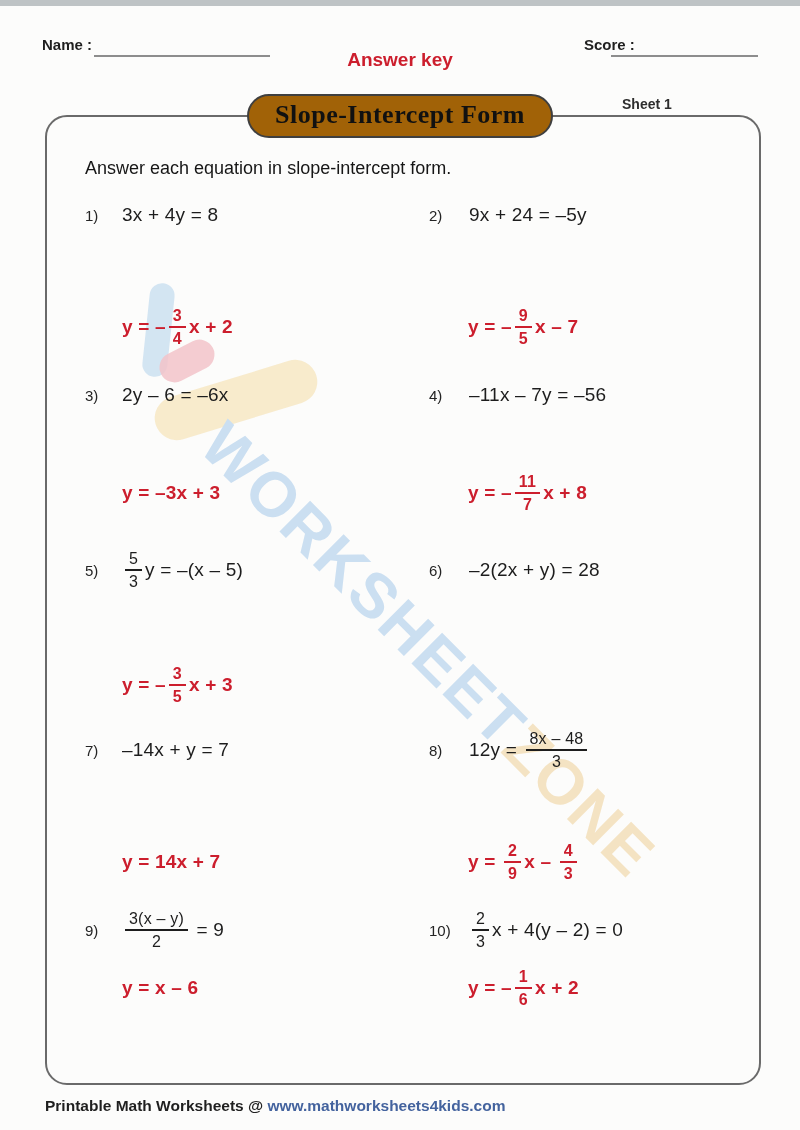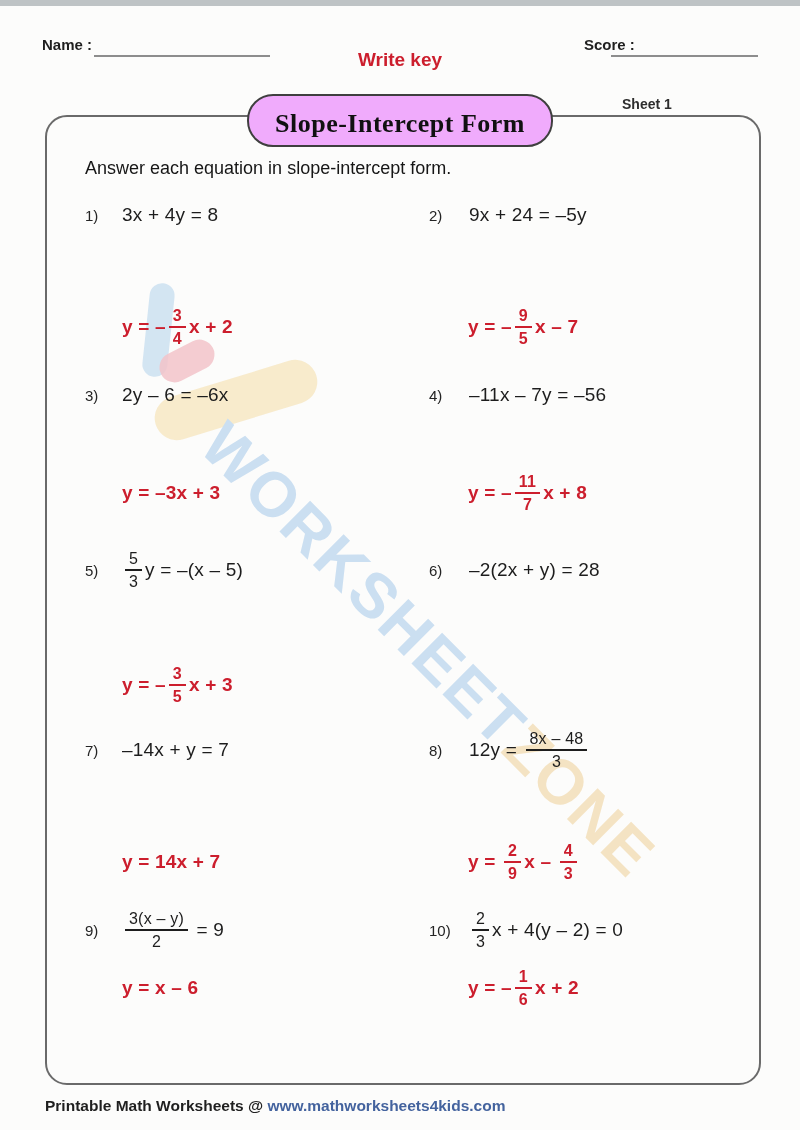--- a/index.html
+++ b/index.html
@@ -35,22 +35,22 @@
     font-size: 19px; font-weight: 700; color: #cc1e2d; z-index: 2;
   }
 
   
   .sheet-label {
     position: absolute; left: 622px; top: 96px;
     font-size: 14px; font-weight: 700; color: #2d2d2d; z-index: 2;
   }
   .title-pill {
     position: absolute; left: 50%; top: 94px; transform: translateX(-50%);
-    background: #f0abfc; border: 2.5px solid #3f3f3f; border-radius: 26px;
-    padding: 13px 26px 6px; z-index: 2;
+    background: #a16207; border: 2.5px solid #3f3f3f; border-radius: 26px;
+    padding: 4px 26px 6px; z-index: 2;
     font-family: "Liberation Serif", serif;
     font-size: 26px; font-weight: 700; color: #111; letter-spacing: .5px;
     white-space: nowrap;
   }
 
   
   .main-box {
     position: absolute; left: 45px; top: 115px; width: 712px; height: 966px;
     border: 2px solid #6a6a6a; border-radius: 22px; z-index: 1;
     background: transparent;
@@ -131,21 +131,21 @@
 <div class="page">
   <div class="top-strip"></div>
 
   <div class="logo-stroke logo-blue"></div>
   <div class="logo-stroke logo-pink"></div>
   <div class="logo-stroke logo-yellow"></div>
   <div class="wm-text"><span class="wm-word1">WORKSHEET</span><span class="wm-word2">ZONE</span></div>
 
   <span class="hdr-label name-label">Name :</span>
   <span class="hdr-line name-line"></span>
-  <div class="answer-key">Write key</div>
+  <div class="answer-key">Answer key</div>
   <span class="hdr-label score-label">Score :</span>
   <span class="hdr-line score-line"></span>
 
   <span class="sheet-label">Sheet 1</span>
   <div class="title-pill">Slope-Intercept Form</div>
 
   <div class="main-box"></div>
   <div class="instruction">Answer each equation in slope-intercept form.</div>
 
   <div class="row question r-q1">

